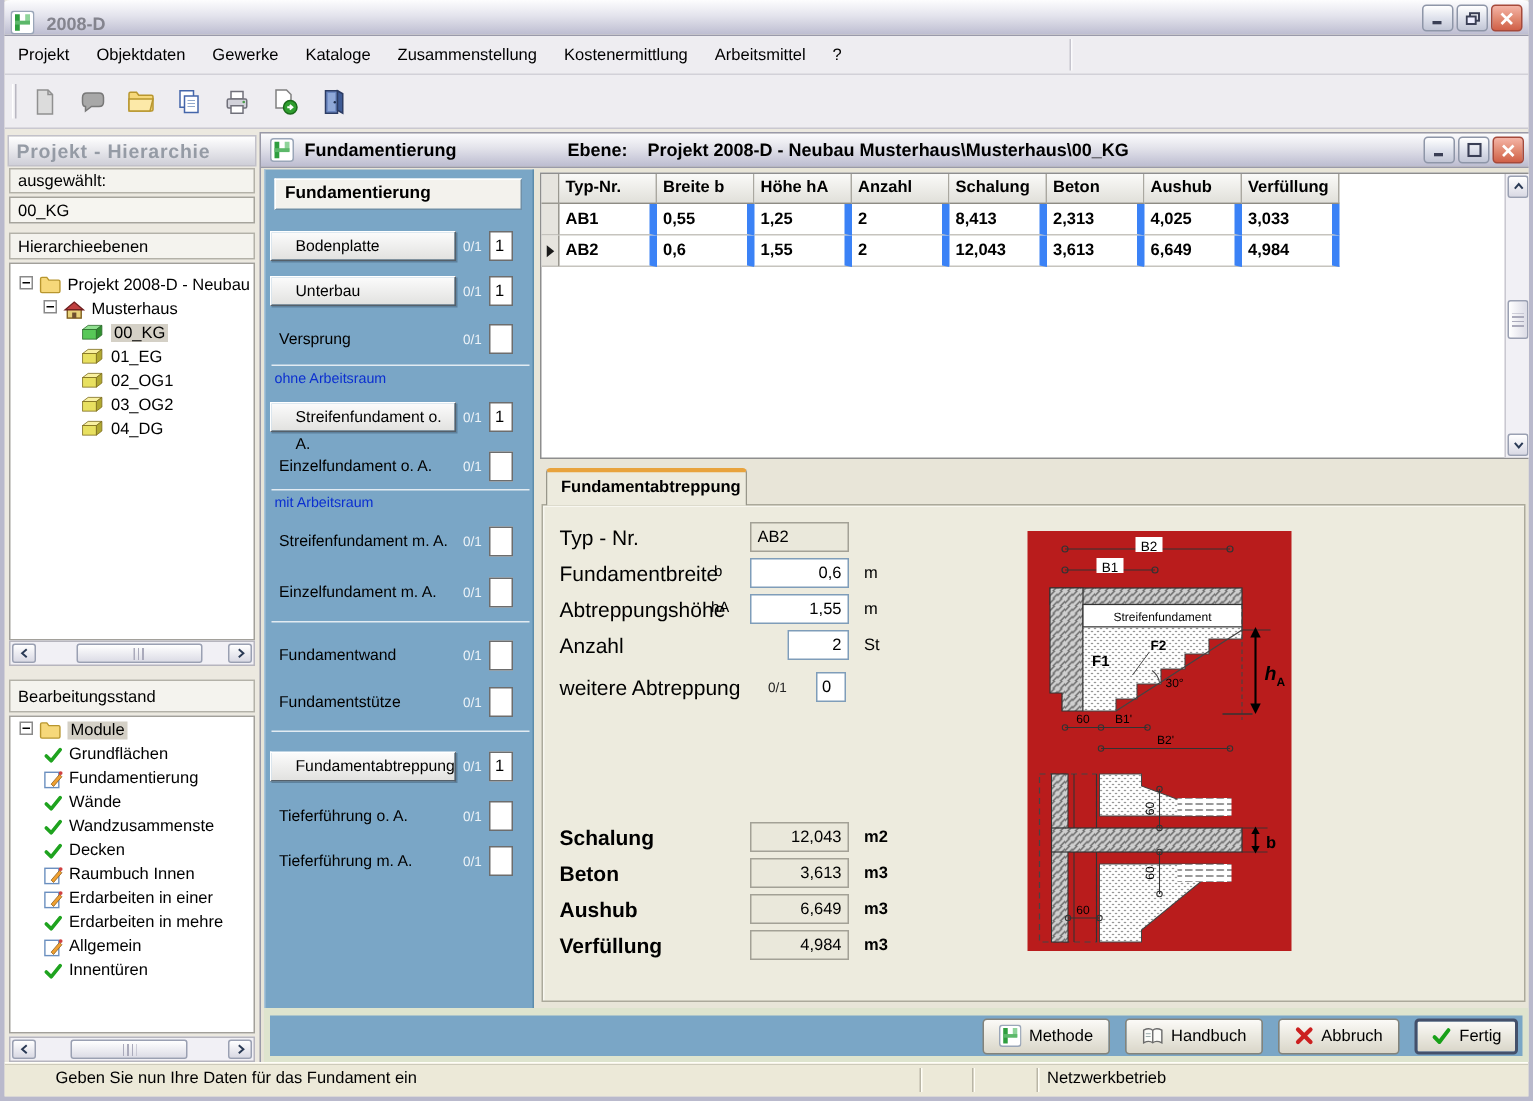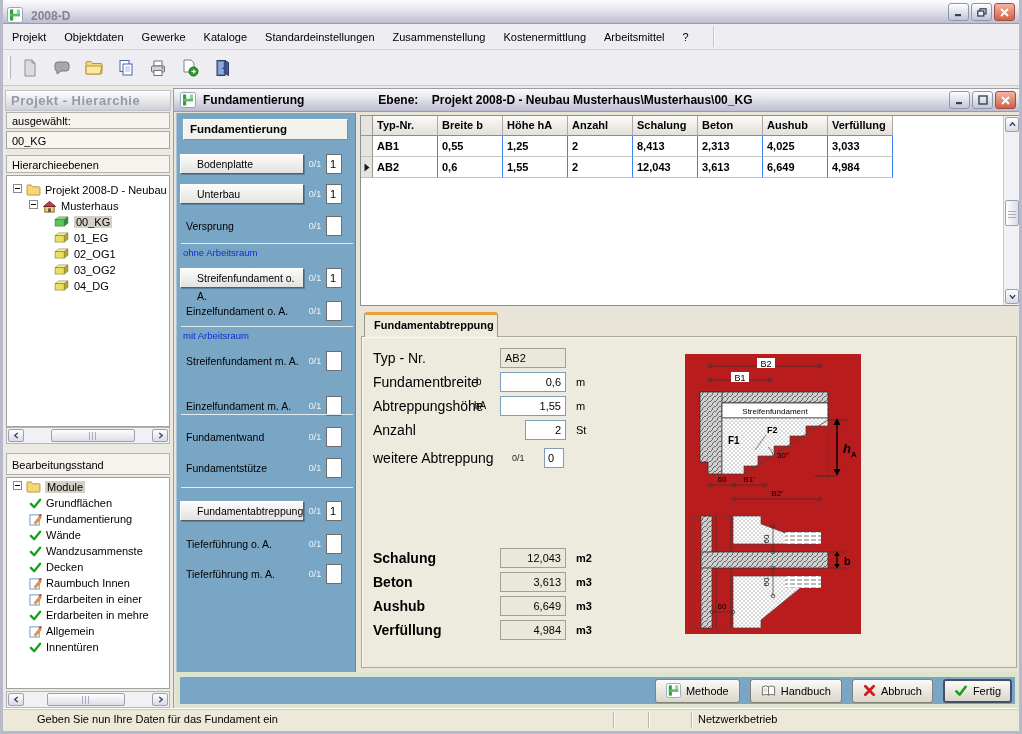--- a/index.html
+++ b/index.html
@@ -82,21 +82,21 @@
 
   
   .tbl{position:absolute;left:186px;top:3px;width:661px;height:191px;background:#fff;border:1px solid #8e8e8e;font-weight:bold;}
   .thead{display:flex;}
   .tm{width:12px;flex:0 0 12px;background:#e6e4de;border-right:1px solid #9a9890;border-bottom:1px solid #9a9890;}
   .th{width:65px;flex:0 0 65px;height:20px;background:linear-gradient(#fafaf8,#e1e0da);
     border-right:1px solid #aaa8a0;border-bottom:1px solid #8e8c84;font-size:11px;line-height:19px;padding-left:4px;}
   .trowd{display:flex;}
   .tmb{width:12px;flex:0 0 12px;height:21px;background:#e6e4de;border-right:1px solid #9a9890;
     border-bottom:1px solid #c4c2bc;display:flex;align-items:center;justify-content:center;}
-  .td{width:65px;flex:0 0 65px;height:21px;border-right:1px solid #3b82f6;border-bottom:1px solid #c6c4be;
+  .td{width:65px;flex:0 0 65px;height:21px;border-right:5px solid #3b82f6;border-bottom:1px solid #c6c4be;
     font-size:11px;line-height:20px;padding:0 4px;}
   .td.num{text-align:left;}
   .vscroll{position:absolute;right:0;top:0;bottom:0;width:17px;background:#f1f0f5;border-left:1px solid #c9c8d0;}
   .vbtn{position:absolute;left:1px;right:1px;height:15px;border:1px solid #9aa0b2;border-radius:2px;
     background:linear-gradient(#ffffff,#d9d9e4);display:flex;align-items:center;justify-content:center;}
   .vthumb{position:absolute;left:1px;right:1px;top:84px;height:26px;border:1px solid #9aa0b2;border-radius:2px;
     background:linear-gradient(90deg,#ffffff,#dcdce6);display:flex;align-items:center;justify-content:center;}
 
   
   .tab{position:absolute;left:190px;top:200px;width:134px;height:25px;background:#edebde;
@@ -164,21 +164,20 @@
           </svg>
         </div>
     </div>
   </div>
 
   <div class="menubar">
     <span class="menu-item">Projekt</span>
     <span class="menu-item">Objektdaten</span>
     <span class="menu-item">Gewerke</span>
     <span class="menu-item">Kataloge</span>
-    <span class="menu-item">Standardeinstellungen</span>
     <span class="menu-item">Zusammenstellung</span>
     <span class="menu-item">Kostenermittlung</span>
     <span class="menu-item">Arbeitsmittel</span>
     <span class="menu-item">?</span>
     <div class="menu-end"></div>
   </div>
 
   <div class="toolbar">
     <div class="tb-grip"></div>
     <div class="tbtn">
@@ -509,21 +508,21 @@
         <div class="mbox"></div>
       </div>
       <div class="msec" style="top:213px">
         <span class="msec-label">mit Arbeitsraum</span>
       </div>
       <div class="mrow" style="top:236px">
         <div class="mflat">Streifenfundament m. A.</div>
         <div class="mratio">0/1</div>
         <div class="mbox"></div>
       </div>
-      <div class="mrow" style="top:281px">
+      <div class="mrow" style="top:270px">
         <div class="mflat">Einzelfundament m. A.</div>
         <div class="mratio">0/1</div>
         <div class="mbox"></div>
       </div>
       <div class="msec" style="top:301px"></div>
       <div class="mrow" style="top:312px">
         <div class="mflat">Fundamentwand</div>
         <div class="mratio">0/1</div>
         <div class="mbox"></div>
       </div>

